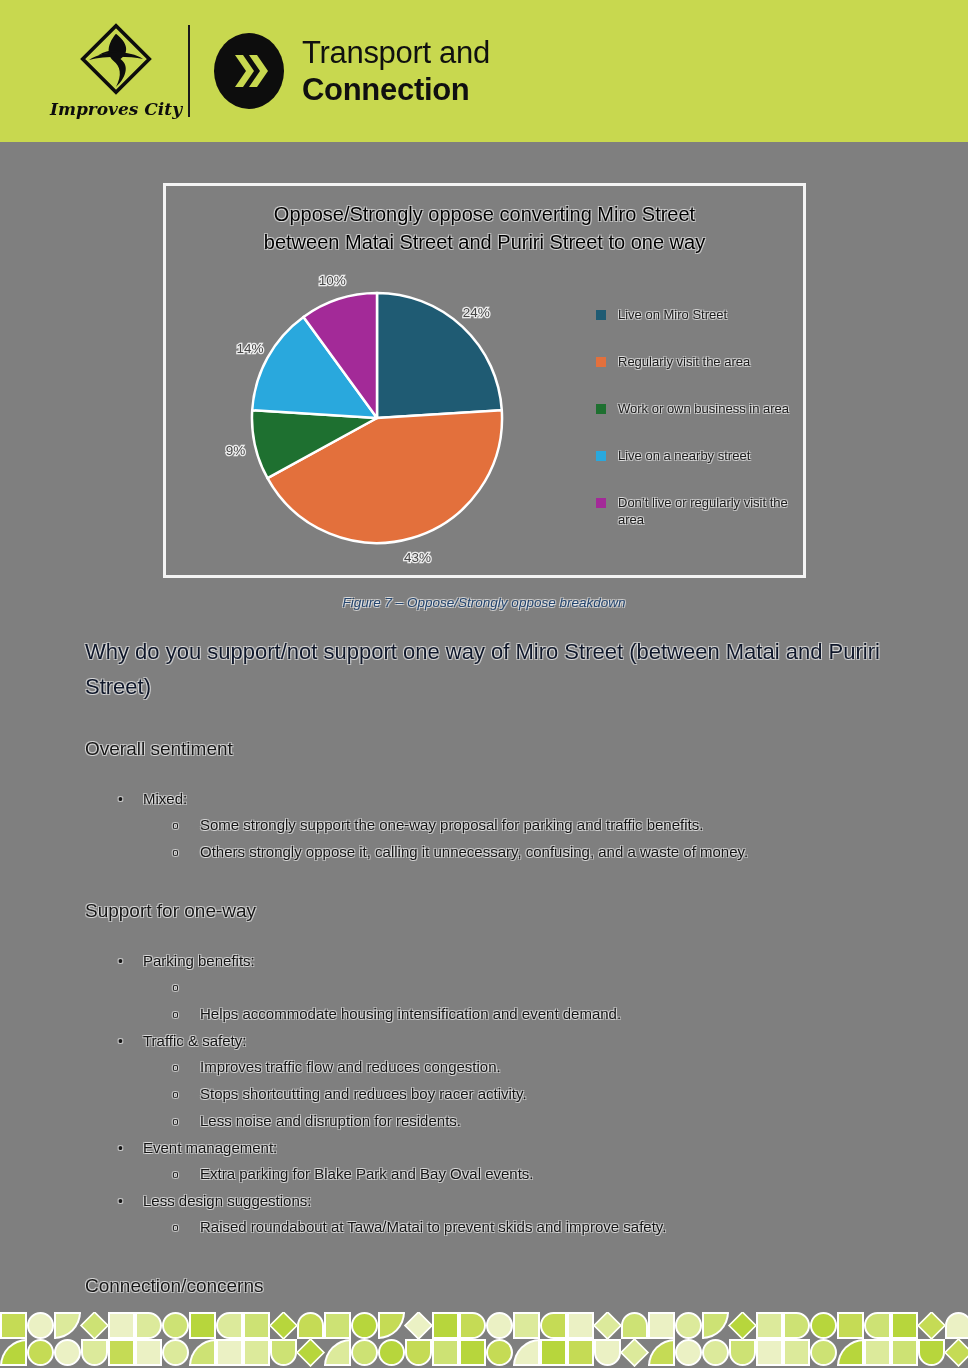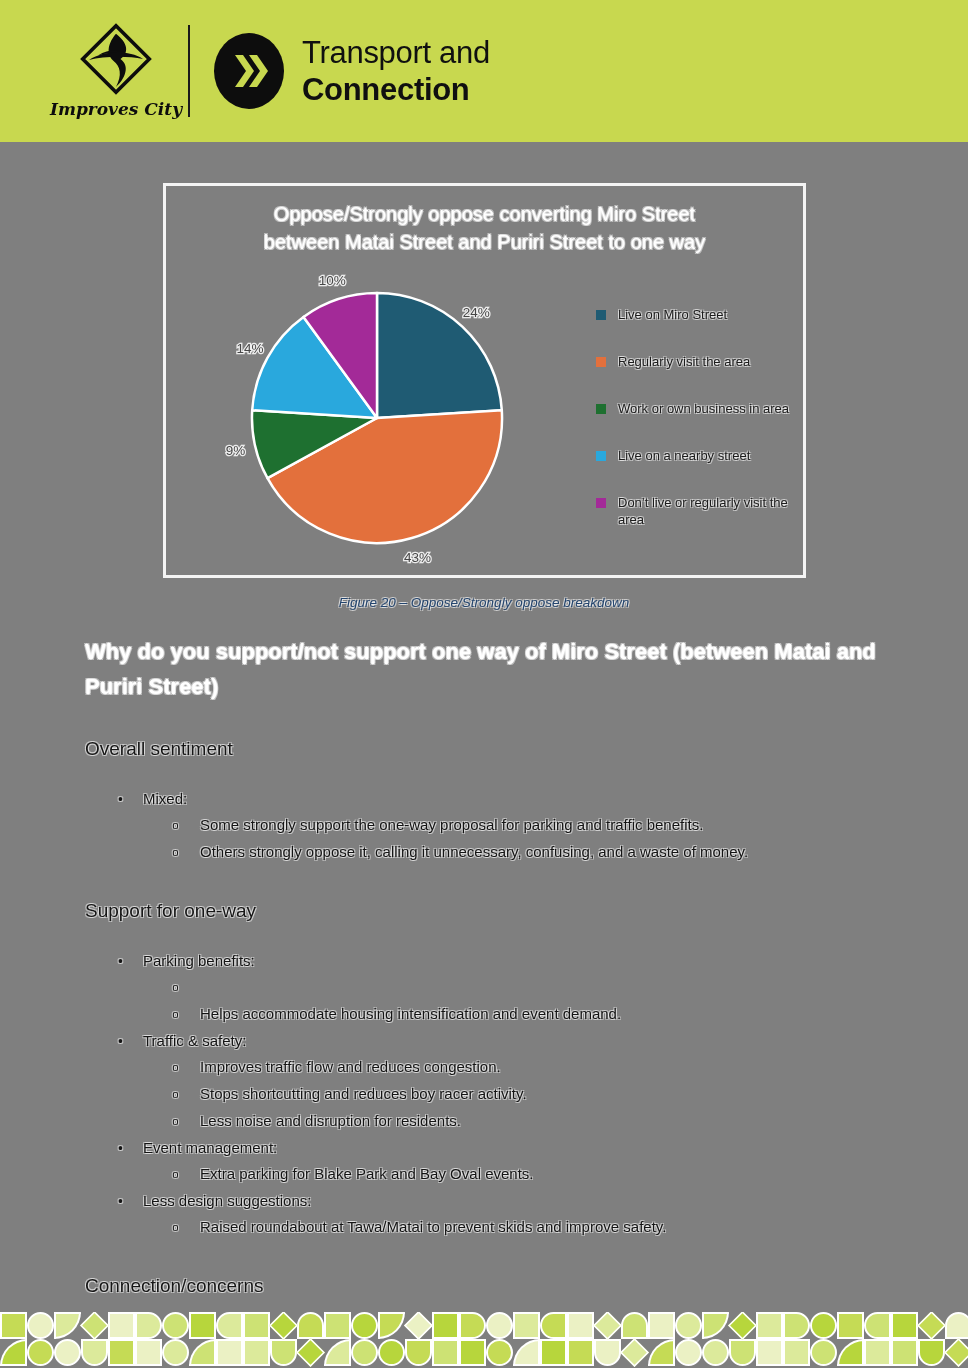--- a/index.html
+++ b/index.html
@@ -22,36 +22,36 @@
   .hdr-title .l2 { font-weight:bold; }
 
   
   .halo { text-shadow: 1px 1px 0 rgba(255,255,255,.5), -1px -1px 0 rgba(255,255,255,.5),
                        1px -1px 0 rgba(255,255,255,.45), -1px 1px 0 rgba(255,255,255,.45); }
 
   
   .chart-box { position:relative; margin:183px 0 0 163px; width:643px; height:395px;
                border:3px solid #f4f4f4; }
   .chart-title { position:absolute; top:14px; left:0; right:0; margin:0 auto; max-width:485px;
-                 text-align:center; font-size:20px; line-height:28px; color:#ffffff; }
+                 text-align:center; font-size:20px; line-height:28px; color:#000000; }
   .chart-box svg.pie { position:absolute; left:0; top:0; }
   .pie-label { font-family:"Liberation Sans", sans-serif; font-size:13.5px; fill:#474747;
                paint-order:stroke; stroke:rgba(255,255,255,.85); stroke-width:2.6px; }
   .legend { position:absolute; left:430px; top:120px; width:216px; display:flex;
             flex-direction:column; gap:30px; }
   .legend-item { display:flex; align-items:flex-start; }
   .swatch { flex:0 0 10px; width:10px; height:10px; margin:4px 12px 0 0; }
   .legend-label { font-size:13px; line-height:17px; color:#1c1c1c; }
 
   .caption { margin-top:17px; text-align:center; font-size:13.5px; font-style:italic;
              color:#24456e; }
 
   
   .main-heading { margin:24px 60px 0 85px; font-size:22px; line-height:35px;
-                  font-weight:bold; color:#ffffff; }
+                  font-weight:normal; color:#0f172a; }
   .sec-heading { margin:34px 0 26px 85px; font-size:19px; font-weight:normal; color:#161616; }
   .list { margin:0 60px 0 85px; font-size:15px; line-height:26px; color:#141414; }
   .li1 { display:flex; padding-left:33px; }
   .li1 .mk { flex:0 0 25px; font-size:14px; }
   .li2 { display:flex; padding-left:87px; }
   .li2 .mk { flex:0 0 28px; font-family:"Liberation Mono", monospace; font-size:11.5px; padding-top:1px; }
   .li2 .tx { max-width:600px; }
 
   
   .strip { position:absolute; left:0; right:0; bottom:0; height:56px; overflow:hidden; }
@@ -127,21 +127,21 @@
             <span class="swatch" style="background: rgb(41, 168, 221);"></span>
             <span class="legend-label halo">Live on a nearby street</span>
           </div>
           <div class="legend-item">
             <span class="swatch" style="background: rgb(163, 42, 152);"></span>
             <span class="legend-label halo">Don’t live or regularly visit the area</span>
           </div>
         </div>
     </figure>
 
-    <div class="caption halo">Figure 20 – Oppose/Strongly oppose breakdown</div>
+    <div class="caption halo">Figure 7 – Oppose/Strongly oppose breakdown</div>
 
     <h1 class="main-heading halo">Why do you support/not support one way of Miro Street (between Matai and Puriri Street)</h1>
 
     <div id="sections">
         <h2 class="sec-heading halo">Overall sentiment</h2>
         <div class="list halo">
           <div class="li1">
             <span class="mk">•</span>
             <span class="tx">Mixed:</span>
           </div>

